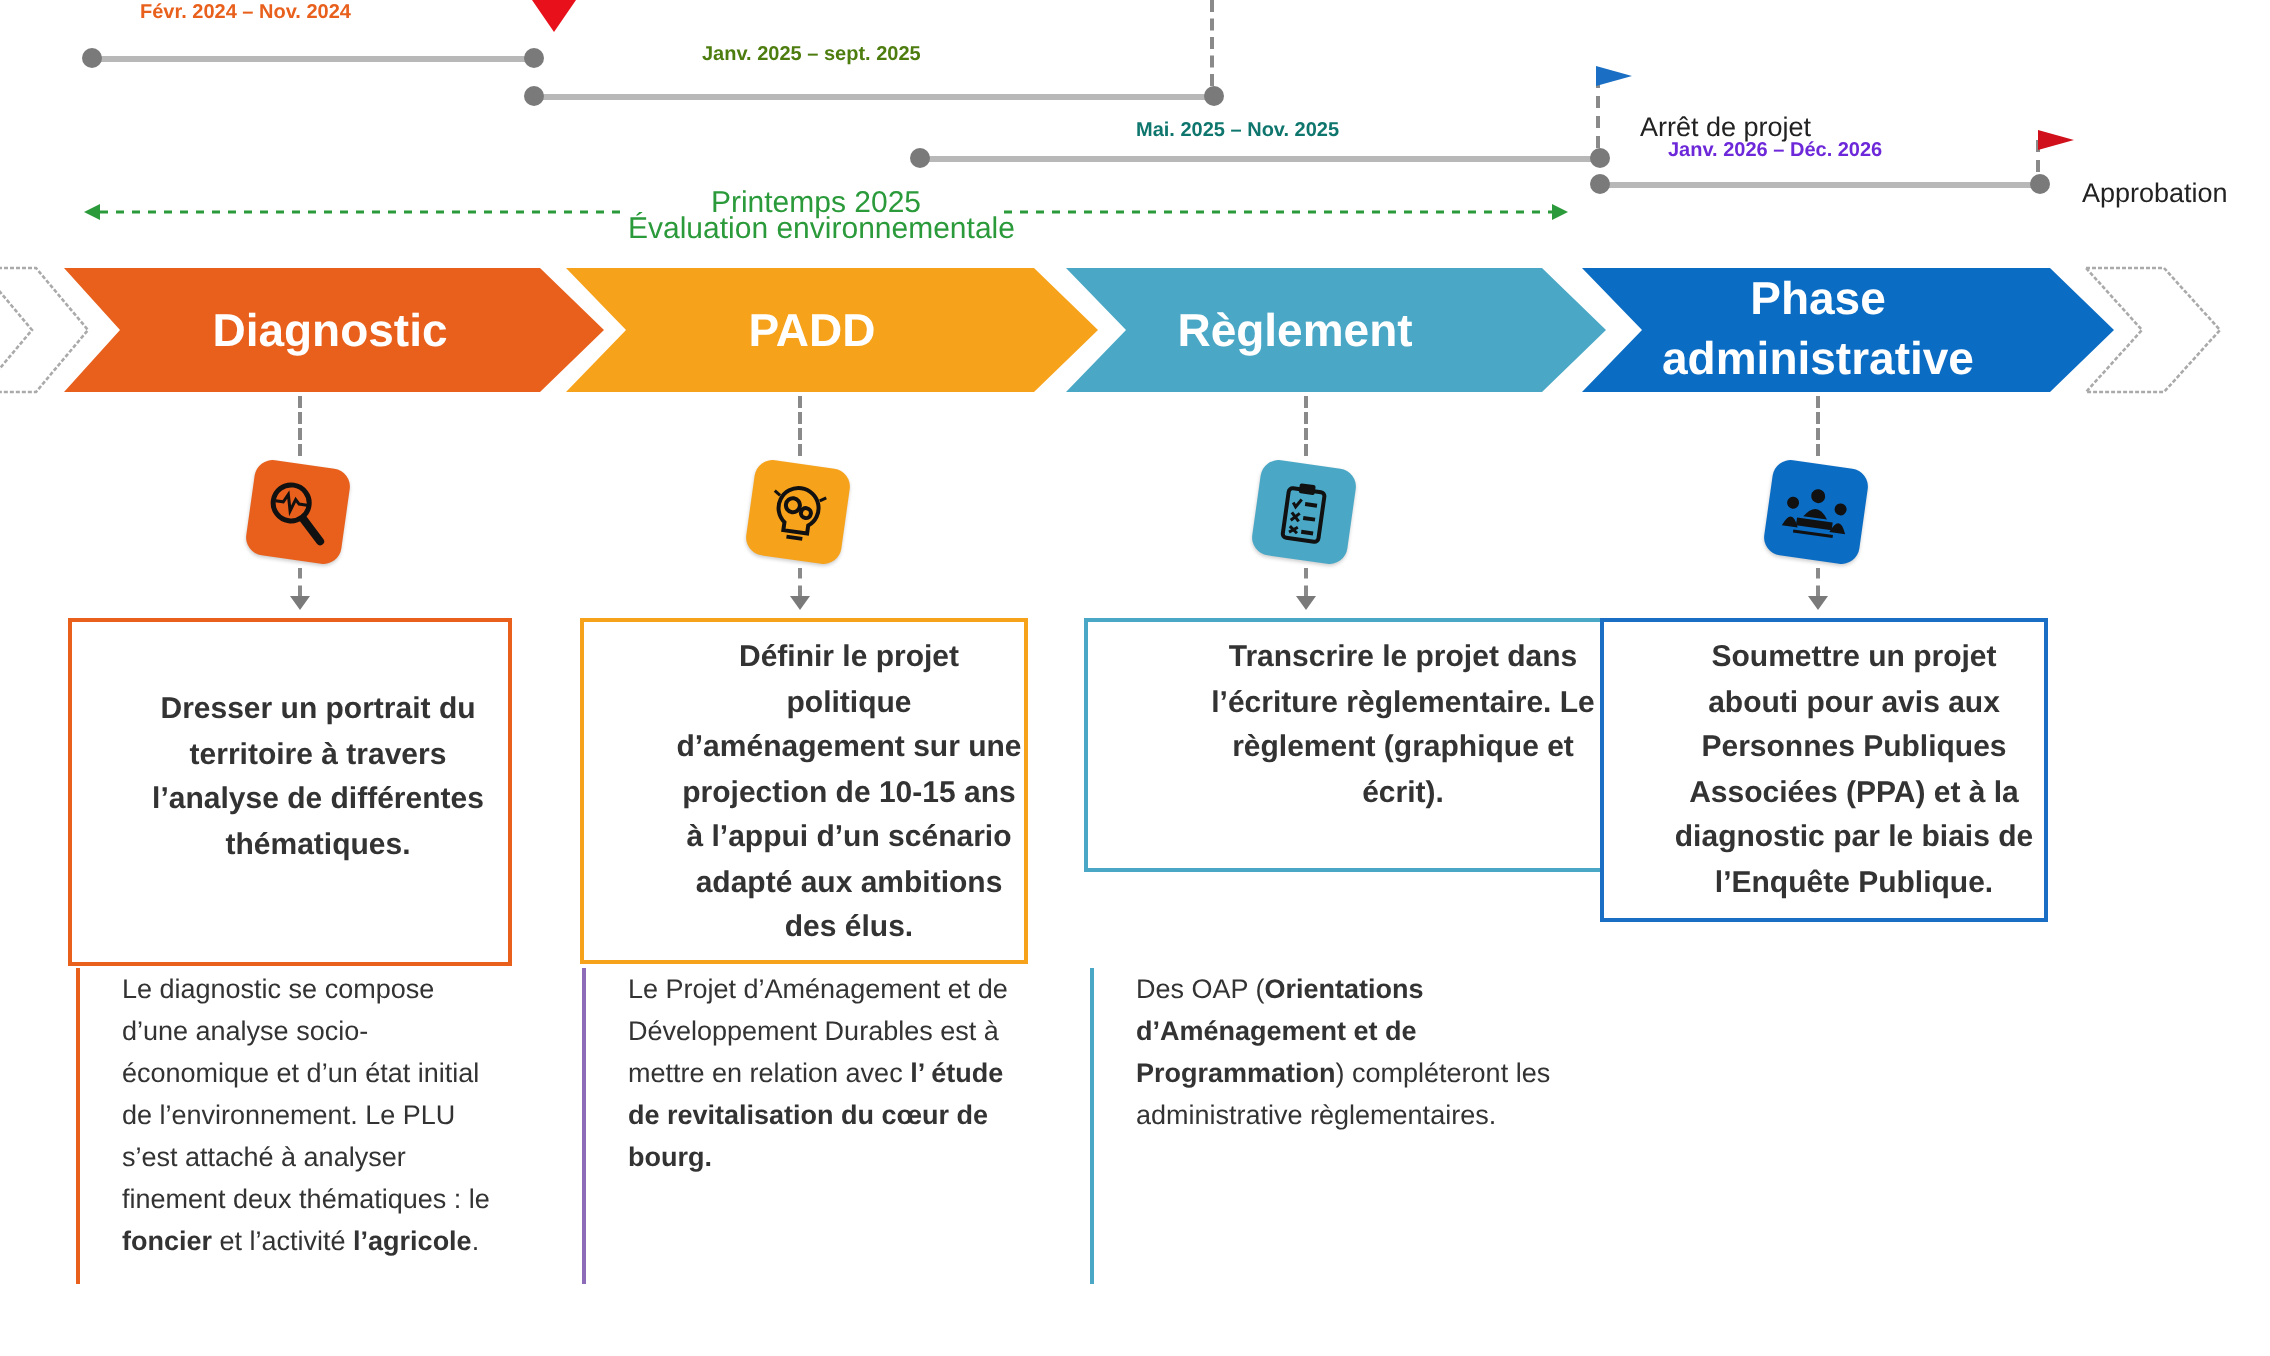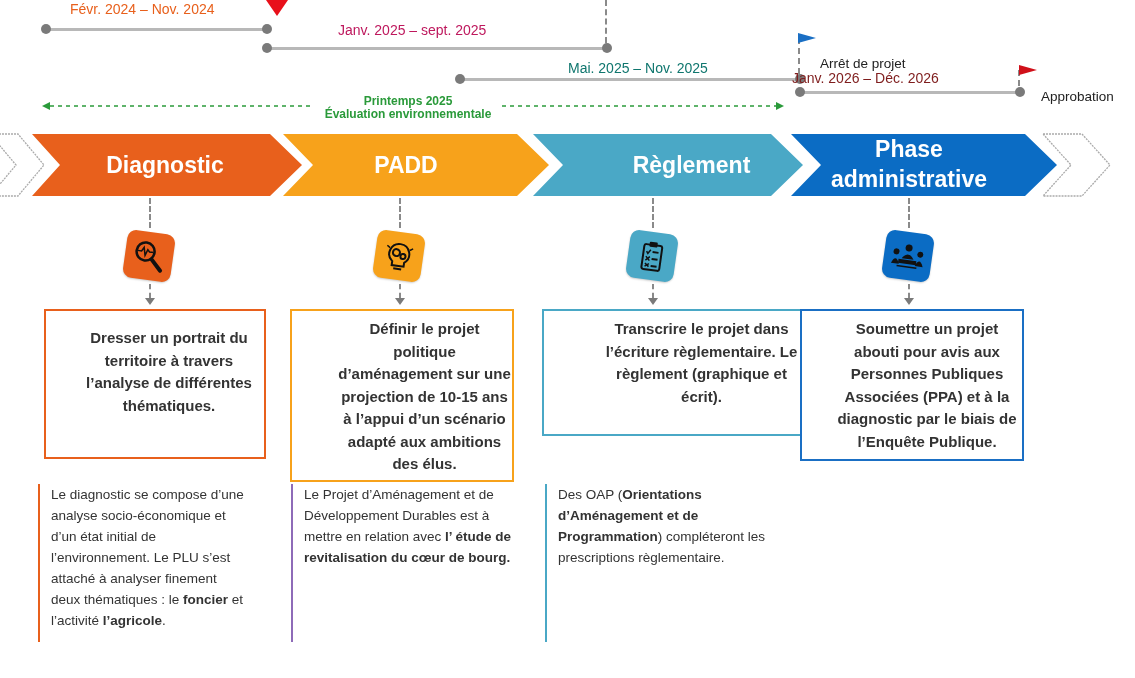--- a/index.html
+++ b/index.html
@@ -1,62 +1,62 @@
 <!DOCTYPE html>
 <html><head>
 <meta charset="utf-8">
 <style>
   html, body { margin:0; padding:0; background:#ffffff; }
   body { width:1135px; height:678px; position:relative; overflow:hidden; font-family:"Liberation Sans", sans-serif; }
   .abs { position:absolute; }
-  .date-label { font-weight:normal; font-size:14px; white-space:nowrap; }
+  .date-label { font-weight:bold; font-size:10px; white-space:nowrap; }
   .tl-line { position:absolute; height:3px; background:#b8b8b8; }
   .dot { position:absolute; width:10px; height:10px; border-radius:50%; background:#7a7a7a; }
   .vdash { position:absolute; width:0; border-left:2px dashed #8a8a8a; }
   .milestone { font-size:13.5px; color:#222; white-space:nowrap;margin-top:24px; }
-  .env-text { color:#2a9a3a; font-size:12px; font-weight:bold; text-align:center; line-height:13px; white-space:nowrap; }
+  .env-text { color:#2a9a3a; font-size:15px; font-weight:normal; text-align:center; line-height:13px; white-space:nowrap; }
   .chevron-label { color:#fff; font-weight:bold; font-size:23px; text-align:center; line-height:30px; }
   .icon-tile { position:absolute; width:48px; height:48px; border-radius:9px; transform:rotate(8deg); display:flex; align-items:center; justify-content:center; box-shadow:0 1px 2px rgba(0,0,0,.2); }
   .box { position:absolute; background:#fff; border:2px solid; box-sizing:border-box; display:flex; align-items:flex-start; justify-content:flex-end; text-align:center; font-weight:bold; font-size:15px; line-height:22.5px; color:#333; }
-  .note { position:absolute; font-size:13.5px; line-height:21px; color:#333; border-left:2.5px solid; padding-left:11px; box-sizing:border-box; }
+  .note { position:absolute; font-size:13.5px; line-height:21px; color:#333; border-left:2.5px solid; padding-left:21px; box-sizing:border-box; }
   .note b { font-weight:bold; }
   .arrow-tip { position:absolute; width:0; height:0; border-left:5px solid transparent; border-right:5px solid transparent; border-top:7px solid #7a7a7a; }
 </style>
 </head>
 <body>
 
 <div>
 
   <svg class="abs" style="left:264px;top:0;" width="26" height="18">
     <polygon points="2,0 24,0 13,16" fill="#e8101a"></polygon>
   </svg>
 
   <div class="abs date-label" style="left:70px;top:1px;color:#e8601c;">Févr.  2024 – Nov. 2024</div>
   <div class="tl-line" style="left:46px;top:28px;width:222px;"></div>
   <div class="dot" style="left:41px;top:24px;"></div>
   <div class="dot" style="left:262px;top:24px;"></div>
 
-  <div class="abs date-label" style="left:338px;top:22px;color:#be185d;">Janv. 2025 – sept. 2025</div>
+  <div class="abs date-label" style="left:351px;top:22px;color:#4d7c0f;">Janv. 2025 – sept. 2025</div>
   <div class="tl-line" style="left:267px;top:47px;width:340px;"></div>
   <div class="dot" style="left:262px;top:43px;"></div>
   <div class="dot" style="left:602px;top:43px;"></div>
   <div class="vdash" style="left:605px;top:0;height:43px;"></div>
 
   <div class="abs date-label" style="left:568px;top:60px;color:#0f766e;">Mai. 2025 – Nov. 2025</div>
   <div class="tl-line" style="left:460px;top:78px;width:340px;"></div>
   <div class="dot" style="left:455px;top:74px;"></div>
   <div class="dot" style="left:795px;top:74px;"></div>
 
   <div class="vdash" style="left:798px;top:38px;height:36px;"></div>
   <svg class="abs" style="left:798px;top:33px;" width="20" height="12">
     <polygon points="0,0 18,5 0,10" fill="#1a6fc4"></polygon>
   </svg>
   <div class="abs milestone" style="left:820px;top:32px;">Arrêt de projet</div>
 
-  <div class="abs date-label" style="left:792px;top:70px;color:#7f1d1d;">Janv. 2026 – Déc. 2026</div>
+  <div class="abs date-label" style="left:834px;top:70px;color:#6d28d9;">Janv. 2026 – Déc. 2026</div>
   <div class="tl-line" style="left:800px;top:91px;width:220px;"></div>
   <div class="dot" style="left:795px;top:87px;"></div>
   <div class="dot" style="left:1015px;top:87px;"></div>
 
   <div class="vdash" style="left:1018px;top:70px;height:16px;"></div>
   <svg class="abs" style="left:1019px;top:65px;" width="20" height="12">
     <polygon points="0,0 18,5 0,10" fill="#d0101a"></polygon>
   </svg>
   <div class="abs milestone" style="left:1041px;top:65px;">Approbation</div>
 
@@ -78,21 +78,21 @@
   <polygon id="chev0" points="32,2 270,2 302,33 270,64 32,64 60,33" fill="#e8601c"></polygon>
   <polygon id="chev1" points="283,2 517,2 549,33 517,64 283,64 313,33" fill="#f7a21b"></polygon>
   <polygon id="chev2" points="533,2 771,2 803,33 771,64 533,64 563,33" fill="#4aa8c6"></polygon>
   <polygon id="chev3" points="791,2 1025,2 1057,33 1025,64 791,64 821,33" fill="#0b6cc4"></polygon>
 
   <polygon points="1043,2 1082,2 1110,33 1082,64 1043,64 1071,33" fill="none" stroke="#aaa" stroke-width="1.3" stroke-dasharray="2,1"></polygon>
 </svg>
 
 <div class="abs chevron-label" style="left:60px;top:150px;width:210px;">Diagnostic</div>
 <div class="abs chevron-label" style="left:306px;top:150px;width:200px;">PADD</div>
-<div class="abs chevron-label" style="left:584px;top:150px;width:215px;text-align:center;">Règlement</div>
+<div class="abs chevron-label" style="left:540px;top:150px;width:215px;text-align:center;">Règlement</div>
 <div class="abs chevron-label" style="left:820px;top:134px;width:178px;">Phase administrative</div>
 
 <div class="vdash" style="left:149px;top:198px;height:30px;"></div>
 <div class="vdash" style="left:149px;top:284px;height:14px;"></div>
 <div class="arrow-tip" style="left:145px;top:298px;"></div>
 
 <div class="vdash" style="left:399px;top:198px;height:30px;"></div>
 <div class="vdash" style="left:399px;top:284px;height:14px;"></div>
 <div class="arrow-tip" style="left:395px;top:298px;"></div>
 
@@ -141,28 +141,28 @@
     <path d="M12 20 q6 -9 12 0z" fill="#111"></path>
     <circle cx="6" cy="14" r="3" fill="#111"></circle>
     <path d="M2 26 q4 -10 8 0z" fill="#111"></path>
     <circle cx="30" cy="14" r="3" fill="#111"></circle>
     <path d="M26 26 q4 -10 8 0z" fill="#111"></path>
     <rect x="9" y="21" width="18" height="4" fill="#111"></rect>
     <line x1="8" y1="28" x2="28" y2="28" stroke="#111" stroke-width="1.5"></line>
   </svg>
 </div>
 
-<div class="box" style="left:44px;top:309px;width:222px;height:150px;border-color:#e8601c;padding-top:16px;">
+<div class="box" style="left:34px;top:309px;width:222px;height:174px;border-color:#e8601c;padding-top:33px;">
   <div style="width:190px;">Dresser un portrait du territoire à travers l’analyse de différentes thématiques.</div>
 </div>
 <div class="box" style="left:290px;top:309px;width:224px;height:173px;border-color:#f7a21b;padding-top:7px;">
   <div style="width:175px;">Définir le projet politique d’aménagement sur une projection de 10-15 ans à l’appui d’un scénario adapté aux ambitions des élus.</div>
 </div>
 <div class="box" style="left:542px;top:309px;width:264px;height:127px;border-color:#4aa8c6;padding-top:7px;">
   <div style="width:205px;">Transcrire le projet dans l’écriture règlementaire. Le règlement (graphique et écrit).</div>
 </div>
 <div class="box" style="left:800px;top:309px;width:224px;height:152px;border-color:#1a6fc4;padding-top:7px;">
   <div style="width:190px;">Soumettre un projet abouti pour avis aux Personnes Publiques Associées (PPA) et à la diagnostic par le biais de l’Enquête Publique.</div>
 </div>
 
 <div class="note" style="left:38px;top:484px;width:210px;height:158px;border-color:#e8601c;"><span>Le diagnostic se compose d’une analyse socio-économique et d’un état initial de l’environnement. Le PLU s’est attaché à analyser finement deux thématiques : le </span><b>foncier</b><span> et l’activité </span><b>l’agricole</b><span>.</span></div>
 <div class="note" style="left:291px;top:484px;width:225px;height:158px;border-color:#8e6bb8;"><span>Le Projet d’Aménagement et de Développement Durables est à mettre en relation avec </span><b>l’ étude de revitalisation du cœur de bourg.</b></div>
-<div class="note" style="left:545px;top:484px;width:255px;height:158px;border-color:#4aa8c6;"><span>Des OAP (</span><b>Orientations d’Aménagement et de Programmation</b><span>) compléteront les prescriptions règlementaire.</span></div>
+<div class="note" style="left:545px;top:484px;width:255px;height:158px;border-color:#4aa8c6;"><span>Des OAP (</span><b>Orientations d’Aménagement et de Programmation</b><span>) compléteront les administrative règlementaires.</span></div>
 
 </body></html>

